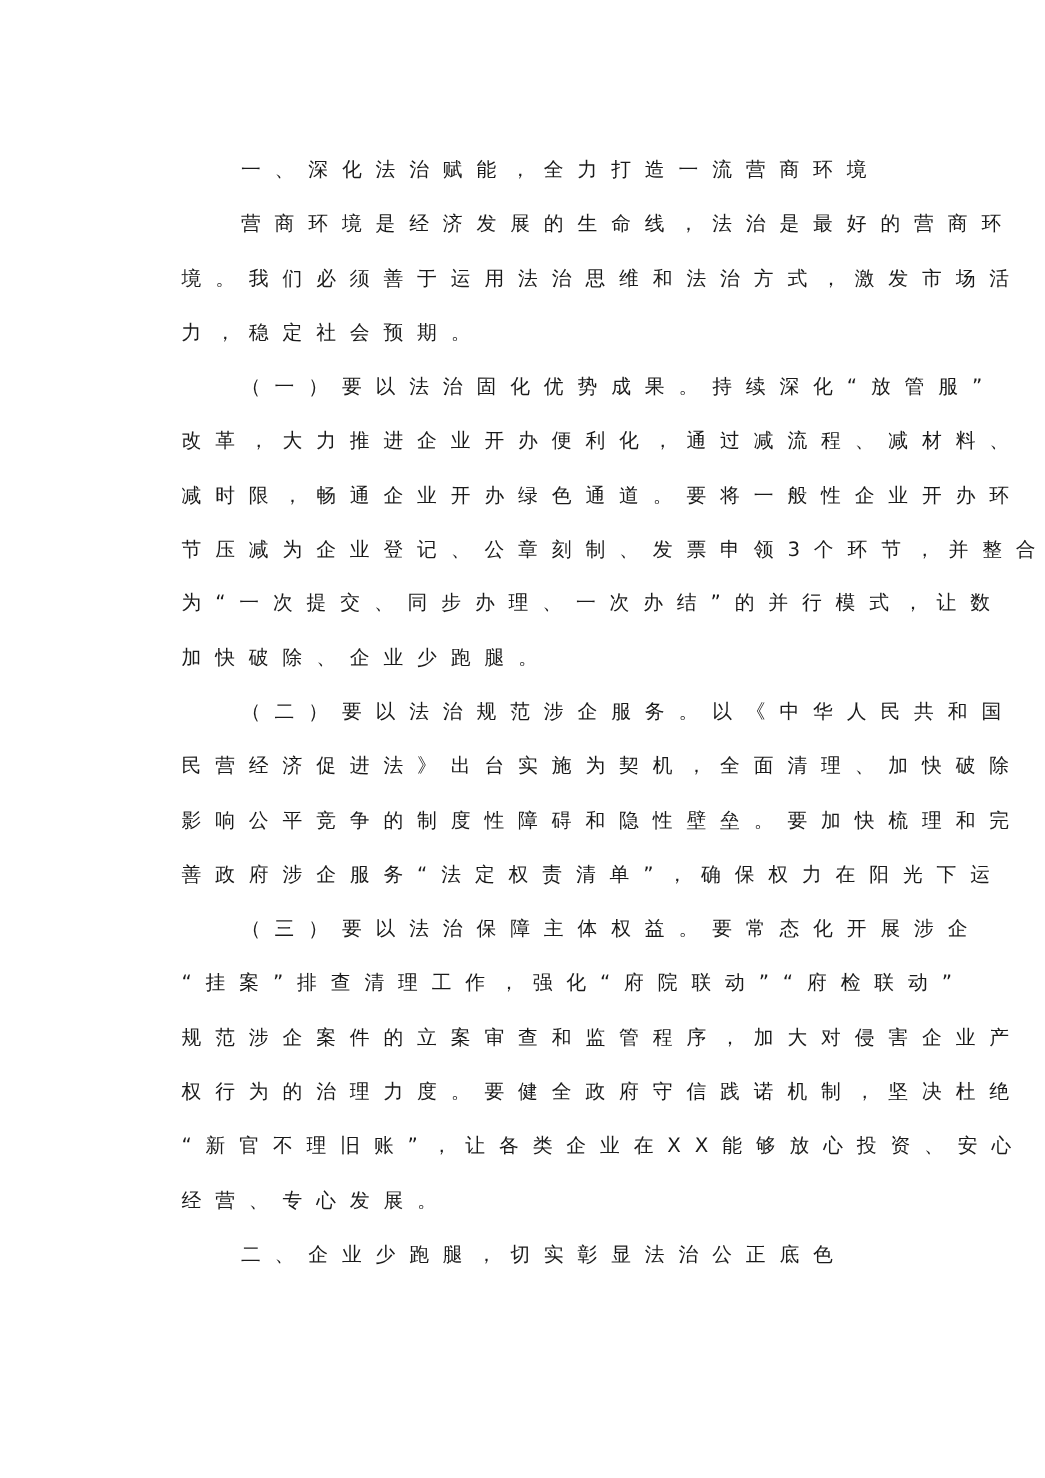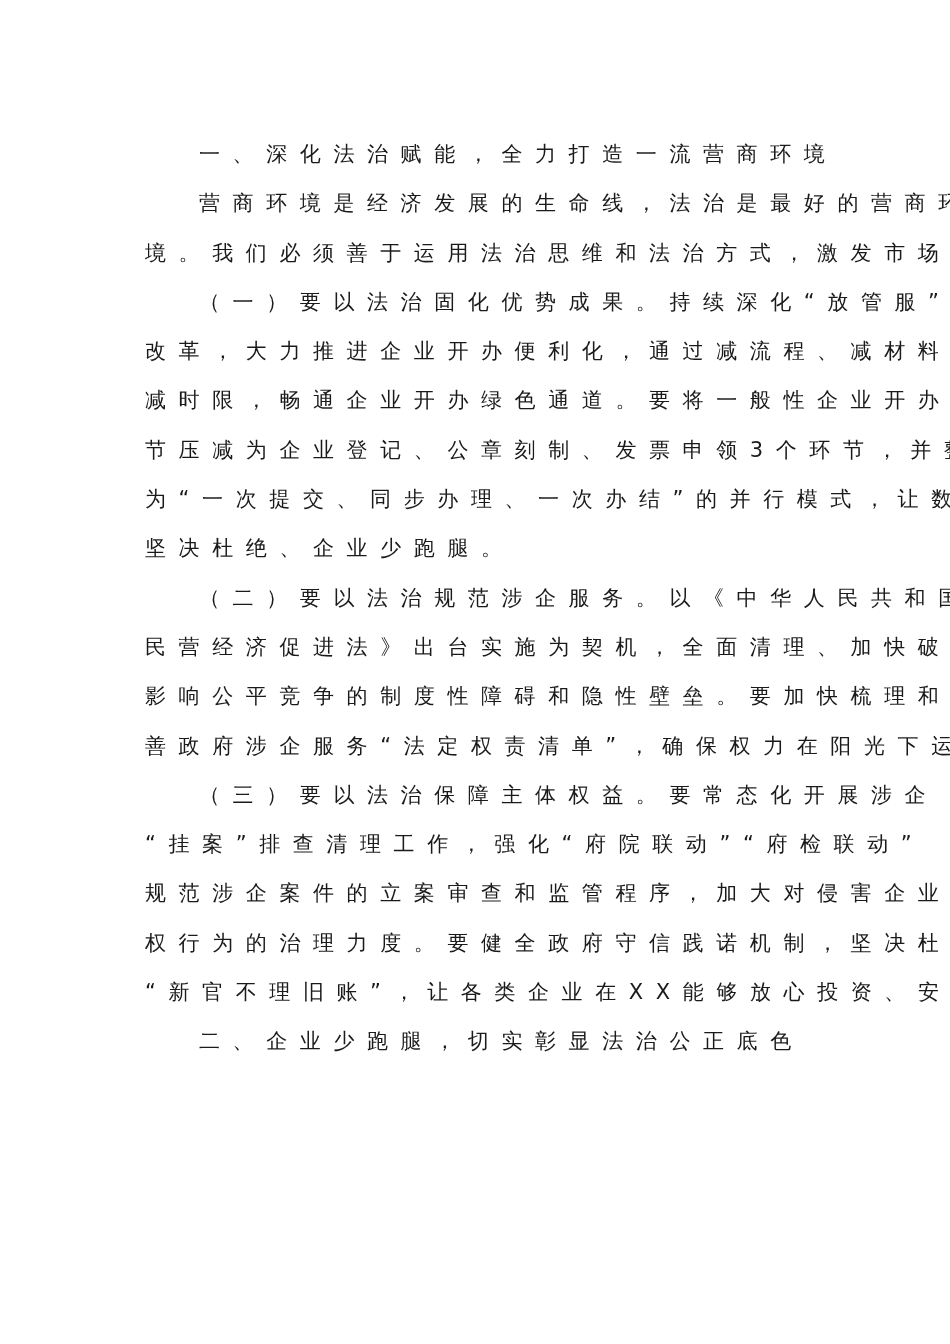--- a/index.html
+++ b/index.html
@@ -25,57 +25,60 @@
     }
     .content {
       position: absolute;
       left: 145px;
       top: 130px;
       width: 660px;
     }
     .line {
       height: 49.3px;
       line-height: 49.3px;
-      font-size: 21px;
+      font-size: 18px;
       letter-spacing: 12.6px;
       white-space: nowrap;
       overflow: visible;
+      margin-left: 20px;
     }
     .line.indent {
       padding-left: 54px;
     }
     .line.heading {
       padding-left: 54px;
     }
   </style>
 </head>
 <body>
 
 <div class="page">
   <div class="content">
 
     <div class="line heading">一、深化法治赋能，全力打造一流营商环境</div>
 
     <div class="line indent">营商环境是经济发展的生命线，法治是最好的营商环</div>
     <div class="line">境。我们必须善于运用法治思维和法治方式，激发市场活</div>
+    <div class="line">力，稳定社会预期。</div>
 
     <div class="line indent">（一）要以法治固化优势成果。持续深化“放管服”</div>
     <div class="line">改革，大力推进企业开办便利化，通过减流程、减材料、</div>
     <div class="line">减时限，畅通企业开办绿色通道。要将一般性企业开办环</div>
     <div class="line">节压减为企业登记、公章刻制、发票申领3个环节，并整合</div>
     <div class="line">为“一次提交、同步办理、一次办结”的并行模式，让数</div>
-    <div class="line">坚决杜绝、企业少跑腿。</div>
+    <div class="line">加快破除、企业少跑腿。</div>
 
     <div class="line indent">（二）要以法治规范涉企服务。以《中华人民共和国</div>
     <div class="line">民营经济促进法》出台实施为契机，全面清理、加快破除</div>
     <div class="line">影响公平竞争的制度性障碍和隐性壁垒。要加快梳理和完</div>
     <div class="line">善政府涉企服务“法定权责清单”，确保权力在阳光下运</div>
 
     <div class="line indent">（三）要以法治保障主体权益。要常态化开展涉企</div>
     <div class="line">“挂案”排查清理工作，强化“府院联动”“府检联动”</div>
     <div class="line">规范涉企案件的立案审查和监管程序，加大对侵害企业产</div>
     <div class="line">权行为的治理力度。要健全政府守信践诺机制，坚决杜绝</div>
     <div class="line">“新官不理旧账”，让各类企业在XX能够放心投资、安心</div>
+    <div class="line">经营、专心发展。</div>
 
     <div class="line heading">二、企业少跑腿，切实彰显法治公正底色</div>
 
   </div>
 </div>
 
 </body></html>

